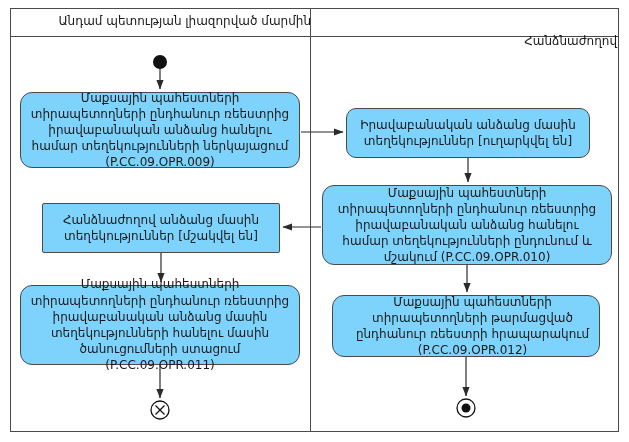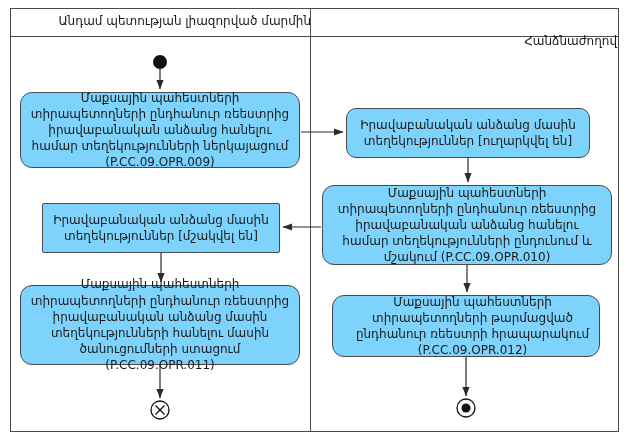--- a/index.html
+++ b/index.html
@@ -78,21 +78,21 @@
 
   <div class="lane-title left">Անդամ պետության լիազորված մարմին</div>
   <div class="lane-title right">Հանձնաժողով</div>
 
   <div class="node activity" style="left:20px; top:92px; width:280px; height:76px;">Մաքսային պահեստների տիրապետողների ընդհանուր ռեեստրից իրավաբանական անձանց հանելու համար տեղեկությունների ներկայացում (P.CC.09.OPR.009)</div>
 
   <div class="node objnode rounded" style="left:346px; top:108px; width:244px; height:50px;">Իրավաբանական անձանց մասին տեղեկություններ [ուղարկվել են]</div>
 
   <div class="node activity" style="left:322px; top:185px; width:290px; height:80px;">Մաքսային պահեստների տիրապետողների ընդհանուր ռեեստրից իրավաբանական անձանց հանելու համար տեղեկությունների ընդունում և մշակում (P.CC.09.OPR.010)</div>
 
-  <div class="node objnode" style="left:42px; top:203px; width:238px; height:50px;">Իրավաբանական անձանց մասին տեղեկություններ [մշակվել են]</div>
+  <div class="node objnode" style="left:42px; top:203px; width:238px; height:50px;">Հանձնաժողով անձանց մասին տեղեկություններ [մշակվել են]</div>
 
   <div class="node activity" style="left:20px; top:285px; width:280px; height:80px;">Մաքսային պահեստների տիրապետողների ընդհանուր ռեեստրից իրավաբանական անձանց մասին տեղեկությունների հանելու մասին ծանուցումների ստացում (P.CC.09.OPR.011)</div>
 
   <div class="node activity" style="left:332px; top:295px; width:268px; height:62px;padding-left:21px;">Մաքսային պահեստների տիրապետողների թարմացված ընդհանուր ռեեստրի հրապարակում (P.CC.09.OPR.012)</div>
 
   <svg class="connectors" viewBox="0 0 629 442" xmlns="http://www.w3.org/2000/svg">
     <defs>
       <marker id="arr" markerWidth="8" markerHeight="6" refX="7.5" refY="3" orient="auto">
         <path d="M0,0 L8,3 L0,6 Z" fill="#2b2b2b"></path>
       </marker>

